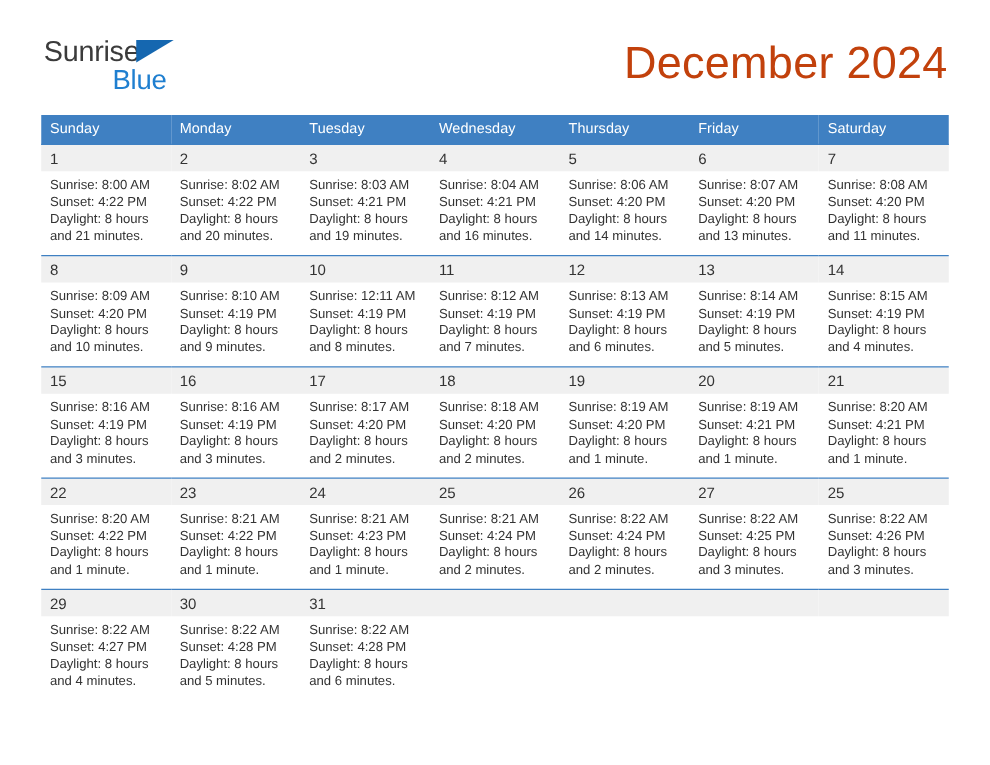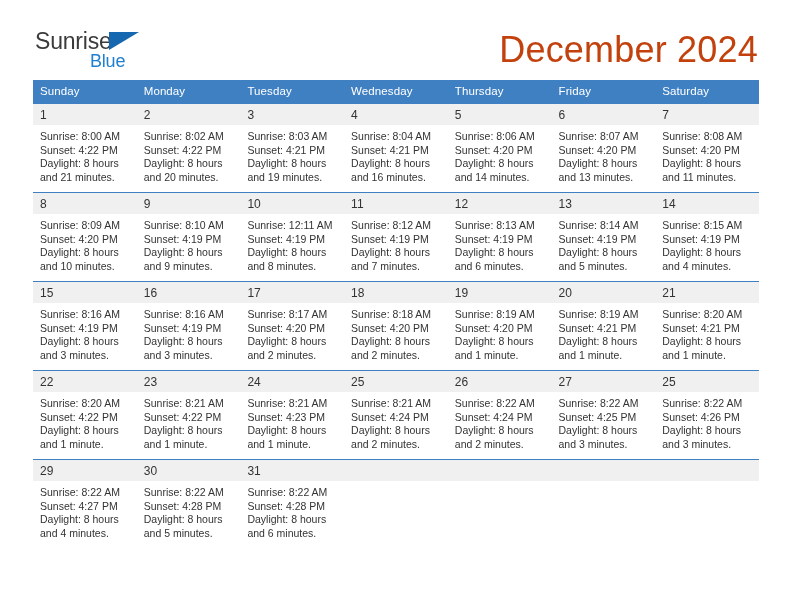--- a/index.html
+++ b/index.html
@@ -50,21 +50,21 @@
     top: 4px;
     width: 0;
     height: 0;
     border-left: 30px solid #1567b0;
     border-bottom: 18px solid transparent;
   }
   .logo-blue {
     position: absolute;
     left: 57px;
     top: 23px;
-    font-size: 18px;
+    font-size: 22px;
     letter-spacing: -0.2px;
     color: #1f7fd0;
     font-family: "Liberation Sans", sans-serif;
   }
   .title-block {
     text-align: right;
     padding-top: 2px;
   }
   .cal-title {
     font-size: 36px;
@@ -75,21 +75,21 @@
   }
   .cal-subtitle {
     font-size: 15.5px;
     color: #2b2b2b;
     margin-top: 9px;
     letter-spacing: 0.1px;
   }
 
   
   .calendar {
-    margin: 0 33px 0 33px;
+    margin: 12px 33px 0 33px;
     width: 726px;
     box-sizing: border-box;
   }
   table.cal {
     border-collapse: collapse;
     table-layout: fixed;
     width: 726px;
   }
   table.cal col { width: 103.71px; }
 

